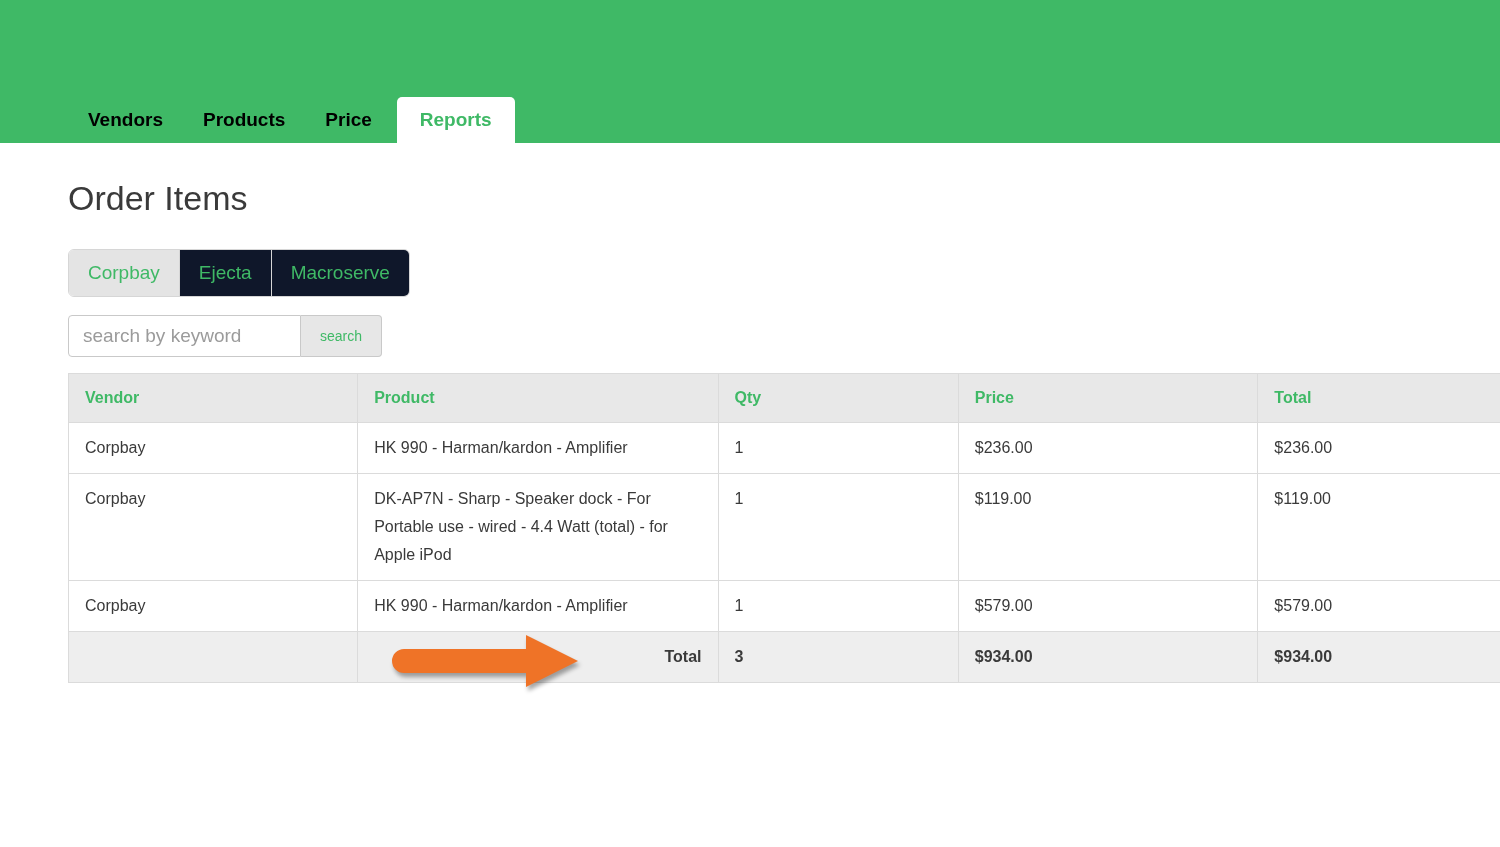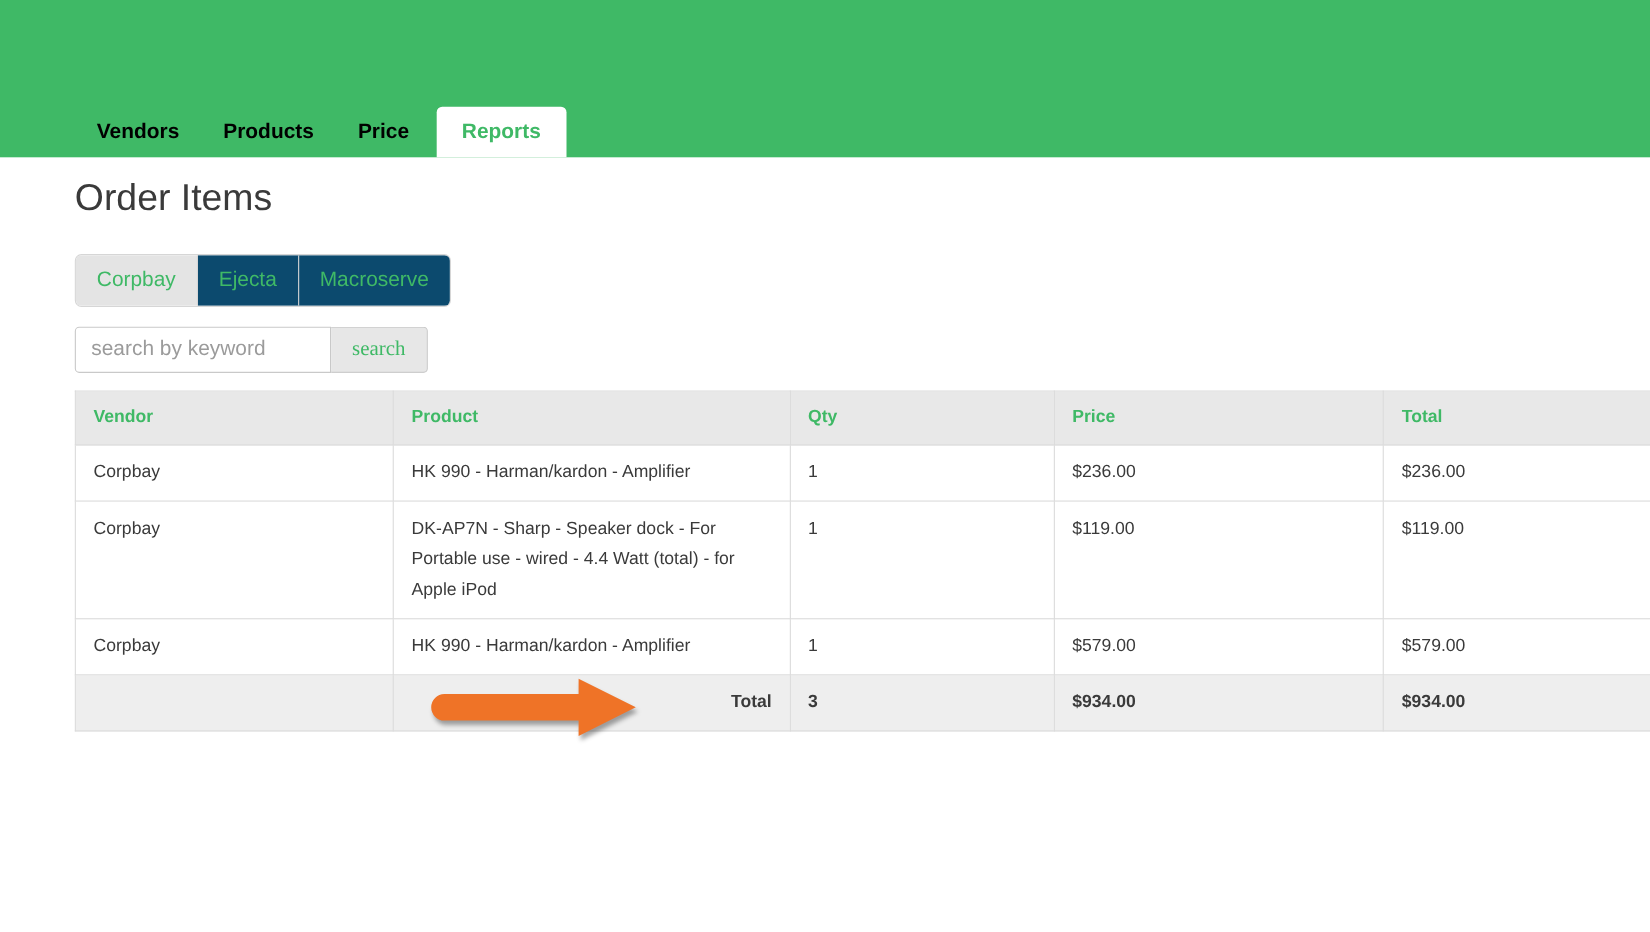--- a/index.html
+++ b/index.html
@@ -54,39 +54,39 @@
     font-size: 19px;
     color: #4a4a4a;
   }
   .user-bar .sep { margin: 0 6px; color: #4a4a4a; }
   .green-link {
     color: #3fb966;
     text-decoration: none;
     cursor: pointer;
   }
   .page-title {
-    margin-top: 18px;
+    margin-top: 36px;
     font-size: 34px;
     font-weight: 400;
     color: #3a3a3a;
   }
   
   .filter-group {
     margin-top: 31px;
     display: inline-flex;
     border: 1px solid #d6d6d6;
     border-radius: 6px;
     overflow: hidden;
     background: #ffffff;
   }
   .filter-btn {
     padding: 12px 19px;
     font-size: 19px;
     color: #3fb966;
-    background: #0c4a6e;
+    background: #0f172a;
     border: none;
     border-right: 1px solid #d6d6d6;
     font-family: inherit;
     cursor: pointer;
   }
   .filter-btn:last-child { border-right: none; }
   .filter-btn.active { background: #e4e4e4; }
   
   .search-row {
     margin-top: 18px;
@@ -105,22 +105,22 @@
     outline: none;
   }
   .search-input::placeholder { color: #9b9b9b; }
   .search-btn {
     height: 42px;
     padding: 0 19px;
     background: #e7e7e7;
     border: 1px solid #c9c9c9;
     border-left: none;
     border-radius: 0 4px 4px 0;
-    font-size: 19px;
-    font-family: Liberation Serif, serif;
+    font-size: 14px;
+    font-family: Liberation Sans, sans-serif;
     color: #3fb966;
     cursor: pointer;
   }
   
   .table-wrap { position: relative; margin-top: 16px; }
   table.order-items {
     width: 1484px;
     border-collapse: collapse;
     font-size: 16px;
   }

